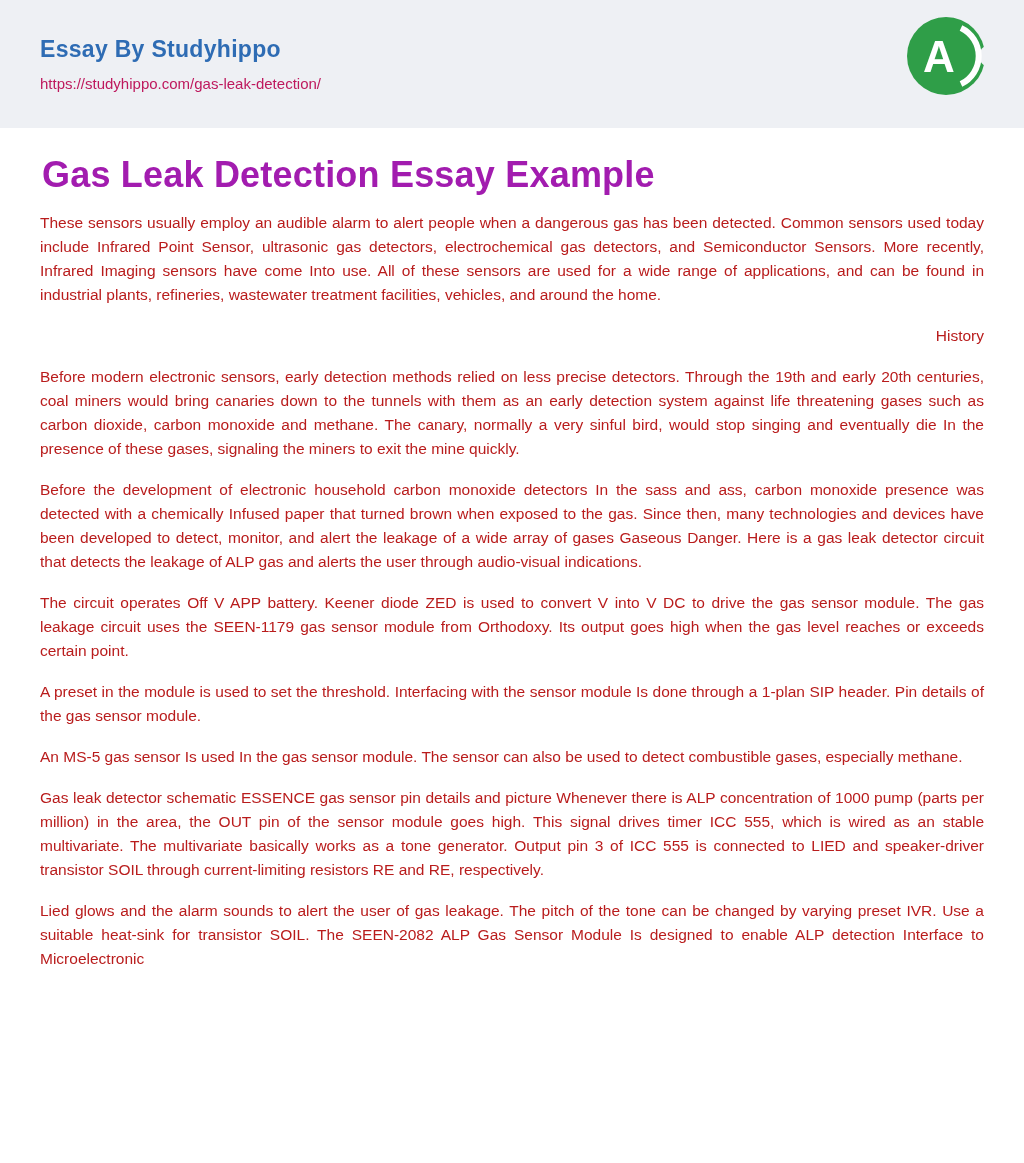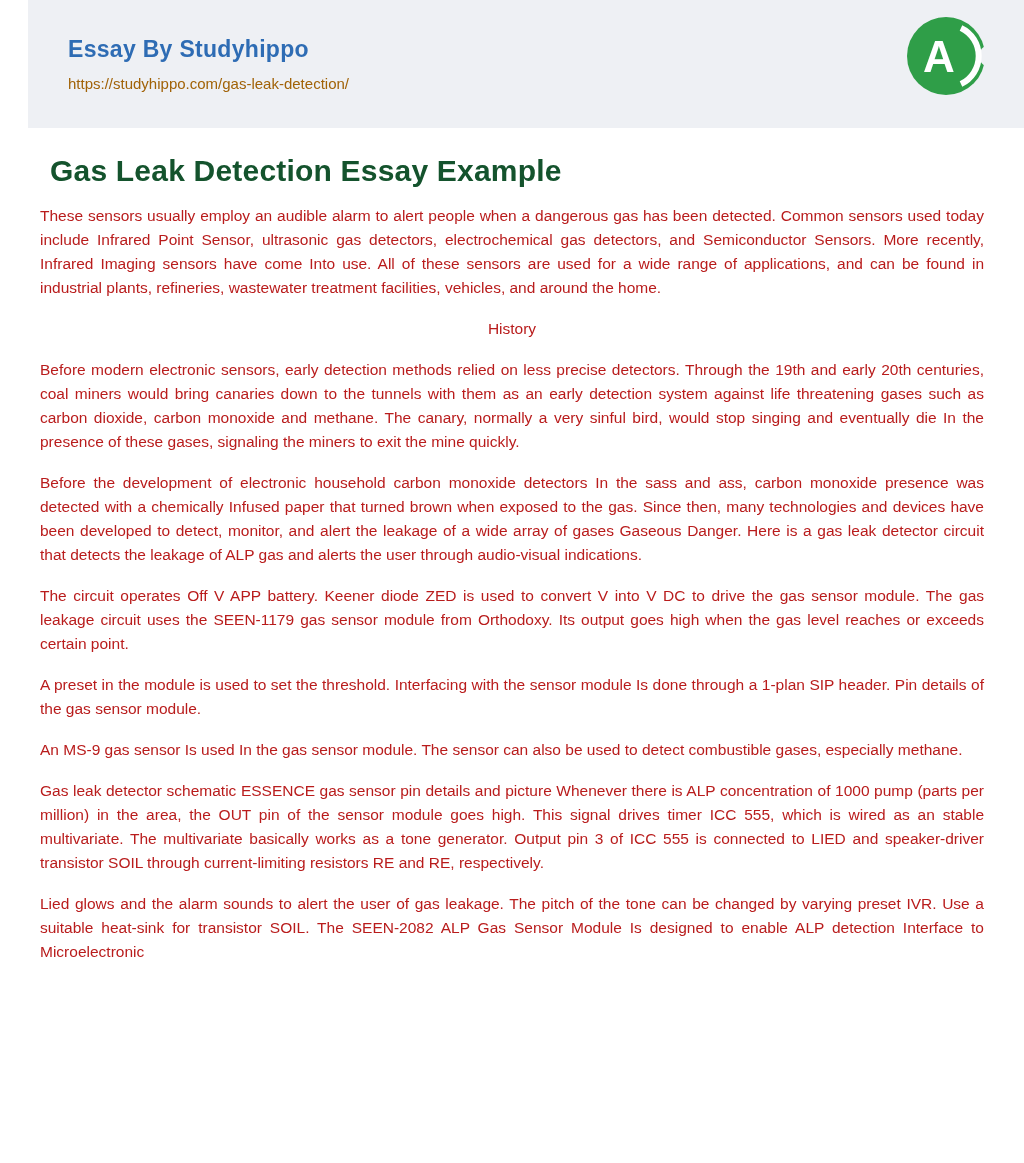--- a/index.html
+++ b/index.html
@@ -9,64 +9,63 @@
     background: #ffffff;
     font-family: "Liberation Sans", sans-serif;
     overflow: hidden;
   }
   .header {
     position: relative;
     background: #eef0f4;
     padding: 36px 24px 30px 40px;
     box-sizing: border-box;
     min-height: 128px;
-    margin-left: 28px;
   }
   .site-title {
     color: #2e6cb4;
     font-size: 23px;
     font-weight: 700;
     letter-spacing: 0.3px;
     line-height: 1.15;
   }
   .site-url {
     display: inline-block;
     margin-top: 13px;
-    color: #a16207;
+    color: #be185d;
     font-size: 15px;
     text-decoration: none;
     cursor: pointer;
   }
   .logo-wrap {
     position: absolute;
     top: 16px;
     right: 38px;
     width: 80px;
     height: 80px;
   }
   .main {
     padding: 0 40px;
   }
   .article-title {
-    margin: 25px 0 15px 10px;
-    color: #14532d;
-    font-size: 30px;
+    margin: 25px 0 15px 2px;
+    color: #a21caf;
+    font-size: 36px;
     font-weight: 700;
     letter-spacing: 0.2px;
     line-height: 1.2;
   }
   .para {
     margin: 0 0 17px 0;
     color: #b91c1c;
     font-size: 15.5px;
     line-height: 24px;
     text-align: justify;
   }
   .para.short {
-    text-align: center;
+    text-align: right;
   }
 </style>
 </head>
 <body>
 
 <div class="header">
   <div class="site-title">Essay By Studyhippo</div>
   <a class="site-url">https://studyhippo.com/gas-leak-detection/</a>
   <div class="logo-wrap">
     <svg width="80" height="80" viewBox="0 0 80 80">
@@ -80,16 +79,16 @@
 
 <div class="main">
   <h1 class="article-title">Gas Leak Detection Essay Example</h1>
 
   <p class="para">These sensors usually employ an audible alarm to alert people when a dangerous gas has been detected. Common sensors used today include Infrared Point Sensor, ultrasonic gas detectors, electrochemical gas detectors, and Semiconductor Sensors. More recently, Infrared Imaging sensors have come Into use. All of these sensors are used for a wide range of applications, and can be found in industrial plants, refineries, wastewater treatment facilities, vehicles, and around the home.</p>
   <p class="para short">History</p>
   <p class="para">Before modern electronic sensors, early detection methods relied on less precise detectors. Through the 19th and early 20th centuries, coal miners would bring canaries down to the tunnels with them as an early detection system against life threatening gases such as carbon dioxide, carbon monoxide and methane. The canary, normally a very sinful bird, would stop singing and eventually die In the presence of these gases, signaling the miners to exit the mine quickly.</p>
   <p class="para">Before the development of electronic household carbon monoxide detectors In the sass and ass, carbon monoxide presence was detected with a chemically Infused paper that turned brown when exposed to the gas. Since then, many technologies and devices have been developed to detect, monitor, and alert the leakage of a wide array of gases Gaseous Danger. Here is a gas leak detector circuit that detects the leakage of ALP gas and alerts the user through audio-visual indications.</p>
   <p class="para">The circuit operates Off V APP battery. Keener diode ZED is used to convert V into V DC to drive the gas sensor module. The gas leakage circuit uses the SEEN-1179 gas sensor module from Orthodoxy. Its output goes high when the gas level reaches or exceeds certain point.</p>
   <p class="para">A preset in the module is used to set the threshold. Interfacing with the sensor module Is done through a 1-plan SIP header. Pin details of the gas sensor module.</p>
-  <p class="para">An MS-9 gas sensor Is used In the gas sensor module. The sensor can also be used to detect combustible gases, especially methane.</p>
+  <p class="para">An MS-5 gas sensor Is used In the gas sensor module. The sensor can also be used to detect combustible gases, especially methane.</p>
   <p class="para">Gas leak detector schematic ESSENCE gas sensor pin details and picture Whenever there is ALP concentration of 1000 pump (parts per million) in the area, the OUT pin of the sensor module goes high. This signal drives timer ICC 555, which is wired as an stable multivariate. The multivariate basically works as a tone generator. Output pin 3 of ICC 555 is connected to LIED and speaker-driver transistor SOIL through current-limiting resistors RE and RE, respectively.</p>
   <p class="para">Lied glows and the alarm sounds to alert the user of gas leakage. The pitch of the tone can be changed by varying preset IVR. Use a suitable heat-sink for transistor SOIL. The SEEN-2082 ALP Gas Sensor Module Is designed to enable ALP detection Interface to Microelectronic</p>
 </div>
 
 </body></html>

